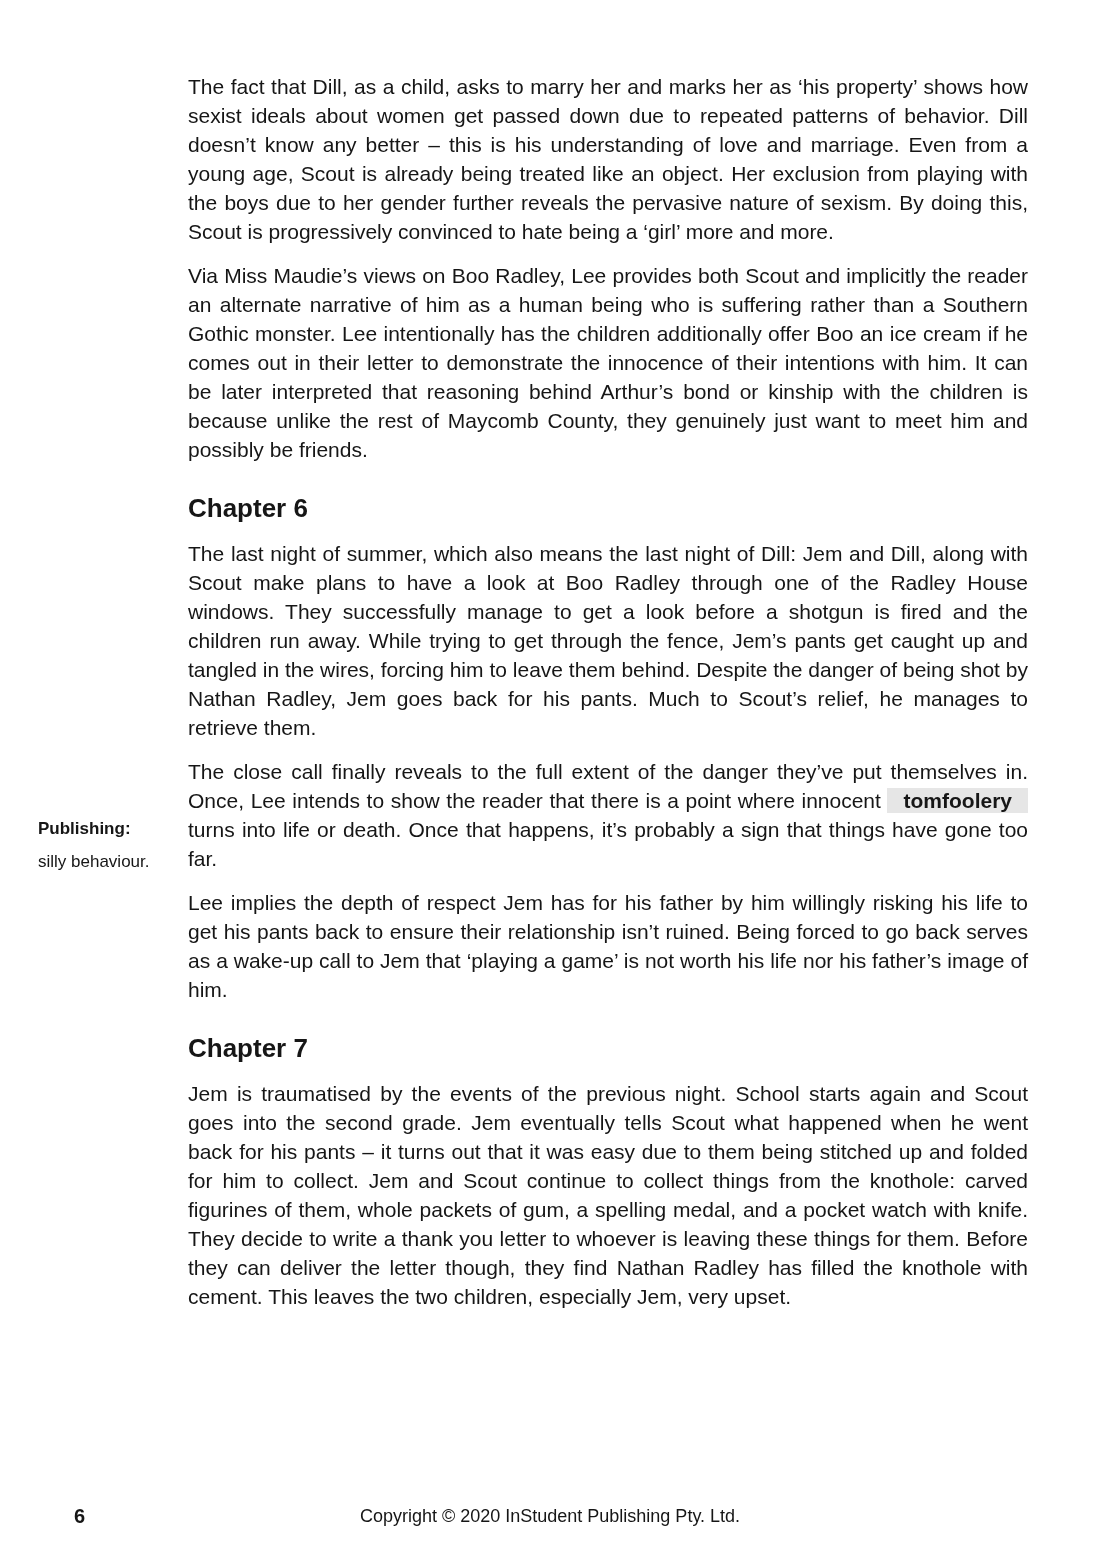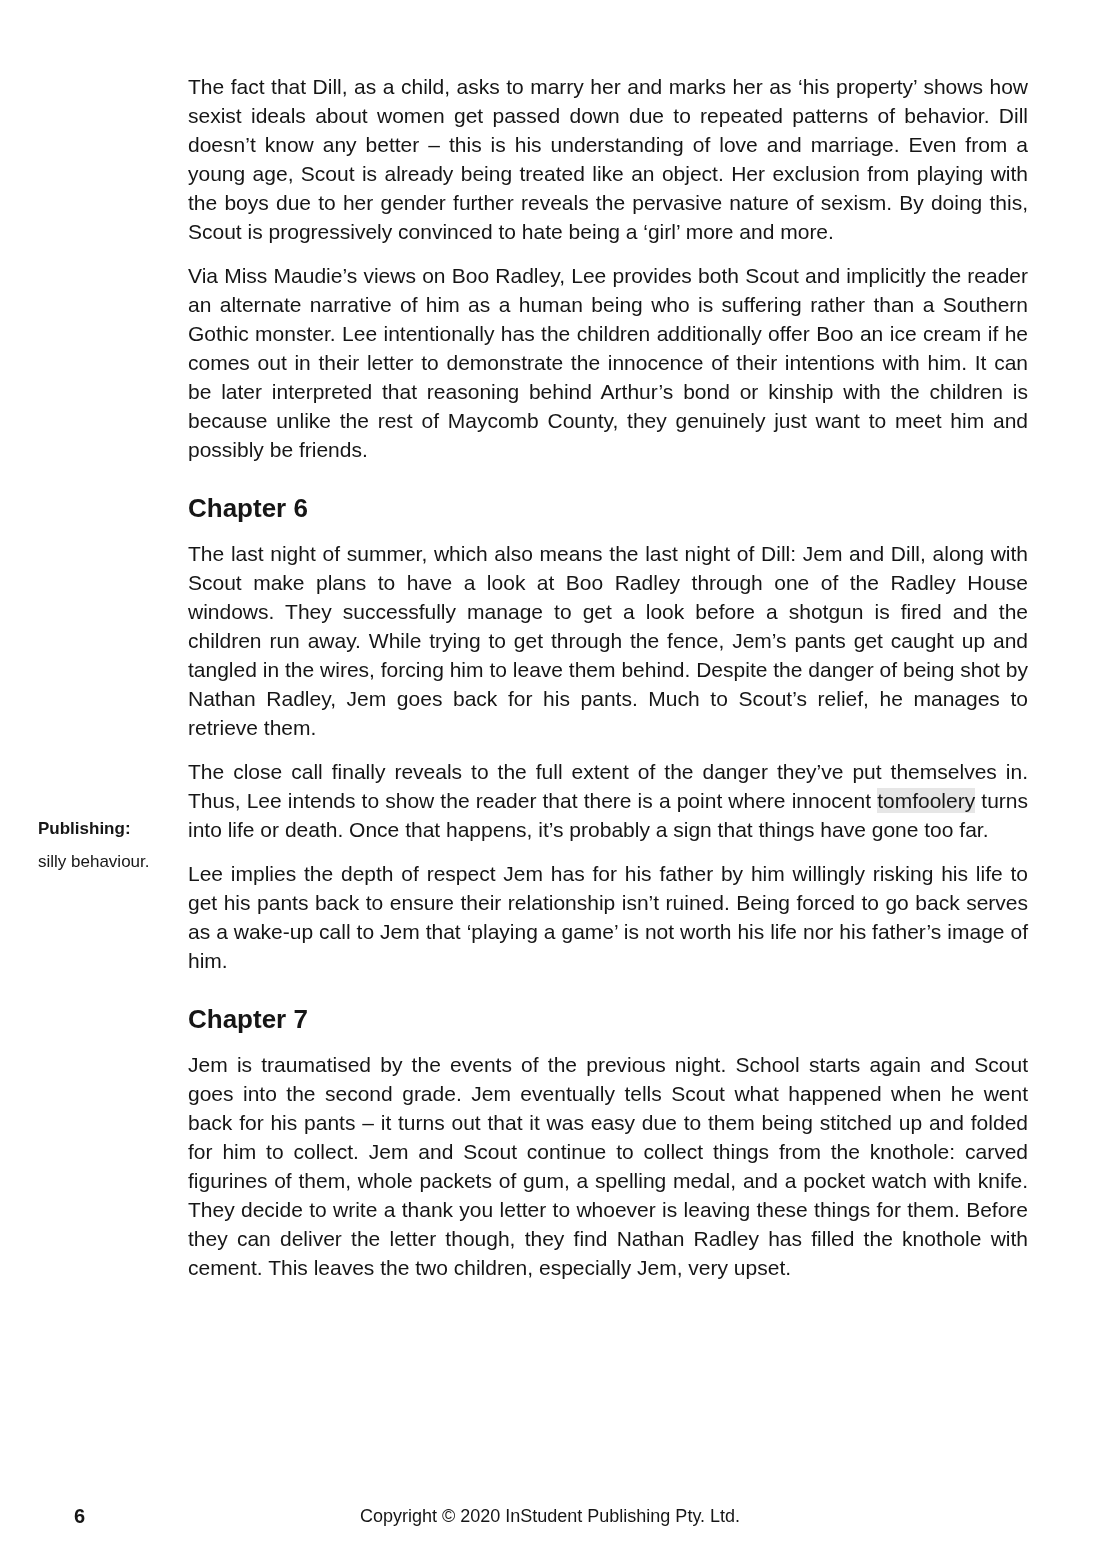--- a/index.html
+++ b/index.html
@@ -35,23 +35,23 @@
     position: absolute;
     left: -150px;
     top: 55px;
     width: 146px;
     font-size: 17px;
     line-height: 33px;
     text-align: left;
   }
   .margin-note .term { font-weight: bold; }
   .hl {
-    font-weight: normal;
+    font-weight: bold;
     background: #e6e6e6;
-    padding: 1px 0;
+    padding: 1px 16px;
   }
   .footer {
     position: absolute;
     left: 0;
     right: 0;
     top: 1503px;
     height: 40px;
   }
   .page-number {
     position: absolute;
@@ -82,21 +82,21 @@
 
     <h2 class="chapter-heading">Chapter 6</h2>
 
     <p class="body-para">The last night of summer, which also means the last night of Dill: Jem and Dill, along with Scout make plans to have a look at Boo Radley through one of the Radley House windows.  They successfully manage to get a look before a shotgun is fired and the children run away.  While trying to get through the fence, Jem’s pants get caught up and tangled in the wires, forcing him to leave them behind.  Despite the danger of being shot by Nathan Radley, Jem goes back for his pants.  Much to Scout’s relief, he manages to retrieve them.</p>
 
     <div class="annotated">
       <aside class="margin-note">
         <div class="term">Publishing:</div>
         <div class="definition">silly behaviour.</div>
       </aside>
-      <p class="body-para"><span>The close call finally reveals to the full extent of the danger they’ve put themselves in.  Thus, Lee intends to show the reader that there is a point where innocent </span><span class="hl" style="background: rgb(230, 230, 230);">tom­foolery</span><span> turns into life or death.  Once that happens, it’s probably a sign that things have gone too far.</span></p>
+      <p class="body-para"><span>The close call finally reveals to the full extent of the danger they’ve put themselves in.  Once, Lee intends to show the reader that there is a point where innocent </span><span class="hl" style="background: rgb(230, 230, 230);">tom­foolery</span><span> turns into life or death.  Once that happens, it’s probably a sign that things have gone too far.</span></p>
     </div>
 
     <p class="body-para">Lee implies the depth of respect Jem has for his father by him willingly risking his life to get his pants back to ensure their relationship isn’t ruined.  Being forced to go back serves as a wake-up call to Jem that ‘playing a game’ is not worth his life nor his father’s image of him.</p>
 
     <h2 class="chapter-heading">Chapter 7</h2>
 
     <p class="body-para">Jem is traumatised by the events of the previous night.  School starts again and Scout goes into the second grade.  Jem eventually tells Scout what happened when he went back for his pants – it turns out that it was easy due to them being stitched up and folded for him to collect.  Jem and Scout continue to collect things from the knothole:  carved figurines of them, whole packets of gum, a spelling medal, and a pocket watch with knife.  They decide to write a thank you letter to whoever is leaving these things for them.  Before they can deliver the letter though, they find Nathan Radley has filled the knothole with cement.  This leaves the two children, especially Jem, very upset.</p>
 
   </main>
 

